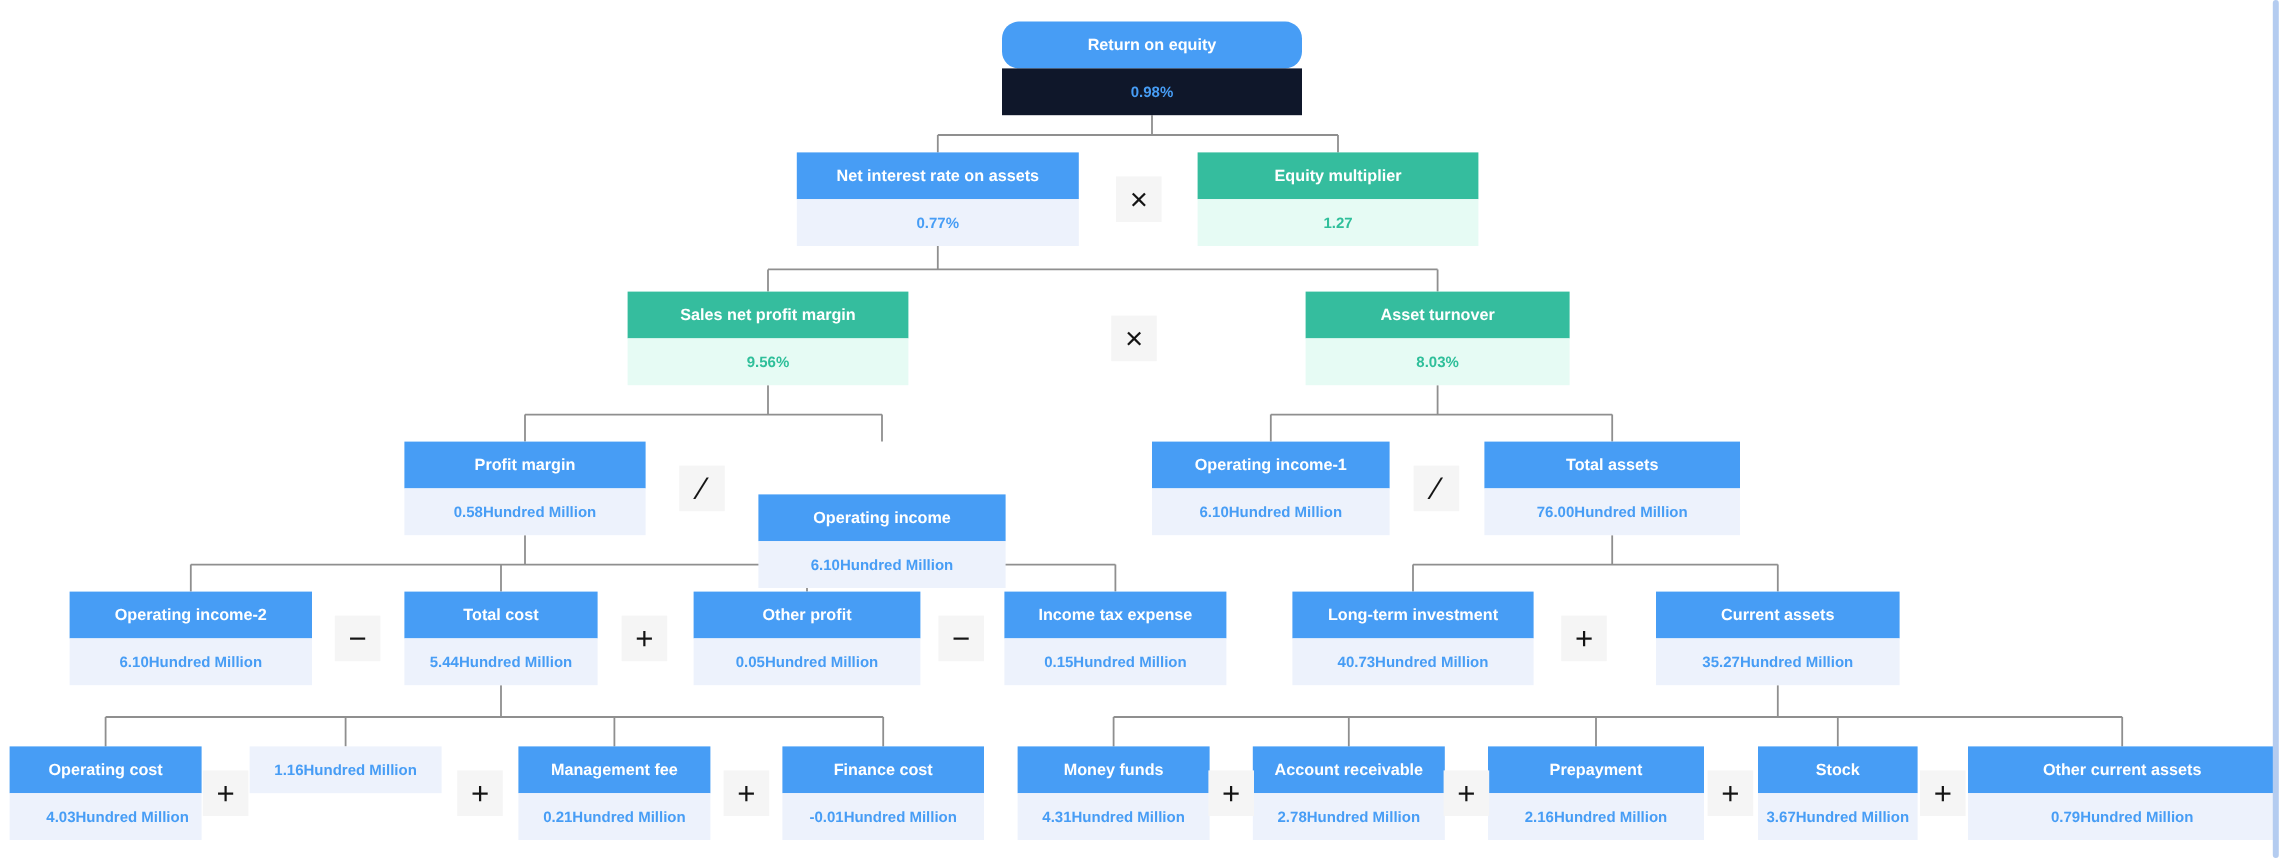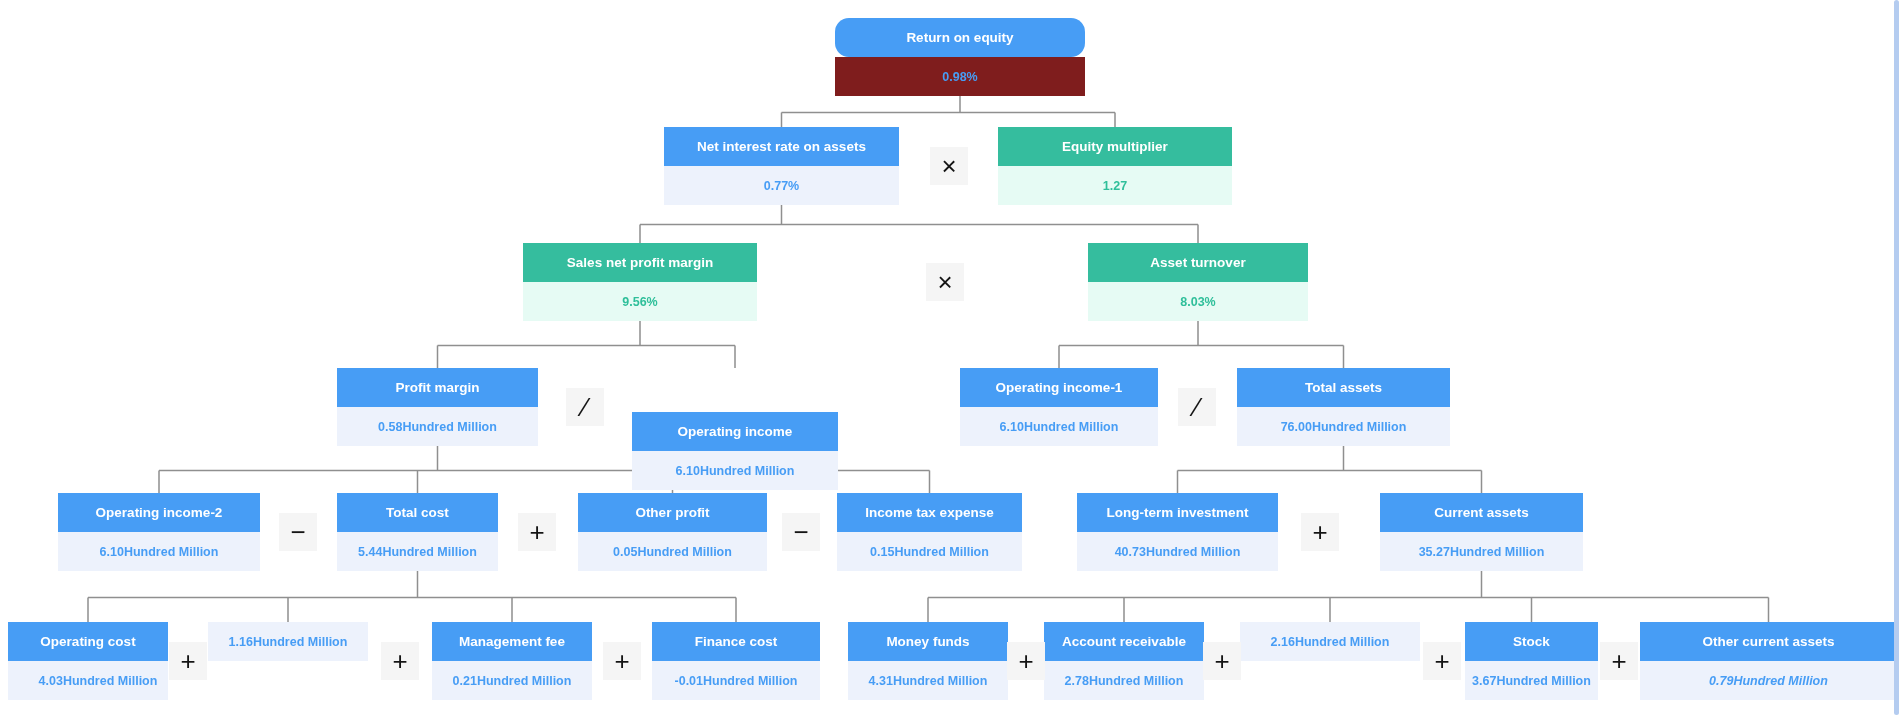--- a/index.html
+++ b/index.html
@@ -25,21 +25,21 @@
 </head>
 <body>
 
 <div class="canvas">
   <svg id="connectors" viewBox="0 0 1899 715" xmlns="http://www.w3.org/2000/svg">
     <path id="connector-paths" fill="none" d="M960,96L960,112.5M781.5,112.5L1115,112.5M781.5,112.5L781.5,127M1115,112.5L1115,127M781.5,205L781.5,224.5M640,224.5L1198,224.5M640,224.5L640,243M1198,224.5L1198,243M640,321L640,345.5M437.5,345.5L735,345.5M437.5,345.5L437.5,368M735,345.5L735,368M1198,321L1198,345.5M1059,345.5L1343.5,345.5M1059,345.5L1059,368M1343.5,345.5L1343.5,368M437.5,446L437.5,470.5M159,470.5L929.5,470.5M159,470.5L159,493M417.5,470.5L417.5,493M672.5,470.5L672.5,493M929.5,470.5L929.5,493M1343.5,446L1343.5,470.5M1177.5,470.5L1481.5,470.5M1177.5,470.5L1177.5,493M1481.5,470.5L1481.5,493M417.5,571L417.5,597.5M88,597.5L736,597.5M88,597.5L88,622M288,597.5L288,622M512,597.5L512,622M736,597.5L736,622M1481.5,571L1481.5,597.5M928,597.5L1768.5,597.5M928,597.5L928,622M1124,597.5L1124,622M1330,597.5L1330,622M1531.5,597.5L1531.5,622M1768.5,597.5L1768.5,622" stroke="#8f8f8f" stroke-width="1.5"></path>
   </svg>
   <div id="nodes">
       <div class="node" style="left: 835px; top: 18px; width: 250px;">
     <div class="node-header" style="background: rgb(71, 157, 245); border-radius: 14px;">Return on equity</div>
-    <div class="node-value" style="background: #7f1d1d; color: rgb(71, 157, 245); text-align: center;">0.98%</div>
+    <div class="node-value" style="background: #0f172a; color: rgb(71, 157, 245); text-align: center;">0.98%</div>
   </div>
       <div class="node" style="left: 664px; top: 127px; width: 235px;">
     <div class="node-header" style="background: rgb(71, 157, 245);">Net interest rate on assets</div>
     <div class="node-value" style="background: rgb(237, 242, 252); color: rgb(71, 157, 245);">0.77%</div>
   </div>
       <div class="node" style="left: 998px; top: 127px; width: 234px;">
     <div class="node-header" style="background: rgb(53, 189, 158);">Equity multiplier</div>
     <div class="node-value" style="background: rgb(230, 251, 244); color: rgb(47, 191, 154);">1.27</div>
   </div>
       <div class="node" style="left: 523px; top: 243px; width: 234px;">
@@ -107,29 +107,30 @@
   </div>
       <div class="node" style="left: 848px; top: 622px; width: 160px;">
     <div class="node-header" style="background: rgb(71, 157, 245);">Money funds</div>
     <div class="node-value" style="background: rgb(237, 242, 252); color: rgb(71, 157, 245);">4.31Hundred Million</div>
   </div>
       <div class="node" style="left: 1044px; top: 622px; width: 160px;">
     <div class="node-header" style="background: rgb(71, 157, 245);">Account receivable</div>
     <div class="node-value" style="background: rgb(237, 242, 252); color: rgb(71, 157, 245);">2.78Hundred Million</div>
   </div>
       <div class="node" style="left: 1240px; top: 622px; width: 180px;">
+    <div class="node-header" style="background: rgb(71, 157, 245);">Prepayment</div>
     <div class="node-value" style="background: rgb(237, 242, 252); color: rgb(71, 157, 245);">2.16Hundred Million</div>
   </div>
       <div class="node" style="left: 1465px; top: 622px; width: 133px;">
     <div class="node-header" style="background: rgb(71, 157, 245);">Stock</div>
     <div class="node-value" style="background: rgb(237, 242, 252); color: rgb(71, 157, 245);">3.67Hundred Million</div>
   </div>
       <div class="node" style="left: 1640px; top: 622px; width: 257px;">
     <div class="node-header" style="background: rgb(71, 157, 245);">Other current assets</div>
-    <div class="node-value" style="background: rgb(237, 242, 252); color: rgb(71, 157, 245); font-style: italic;">0.79Hundred Million</div>
+    <div class="node-value" style="background: rgb(237, 242, 252); color: rgb(71, 157, 245);">0.79Hundred Million</div>
   </div>
     </div>
   <div id="ops">
       <div class="op" style="left: 930px; top: 147px; background: rgb(245, 245, 245); color: rgb(20, 20, 20);">
         <span>×</span>
       </div>
       <div class="op" style="left: 926px; top: 263px; background: rgb(245, 245, 245); color: rgb(20, 20, 20);">
         <span>×</span>
       </div>
       <div class="op" style="left: 566px; top: 388px; background: rgb(245, 245, 245); color: rgb(20, 20, 20);">

